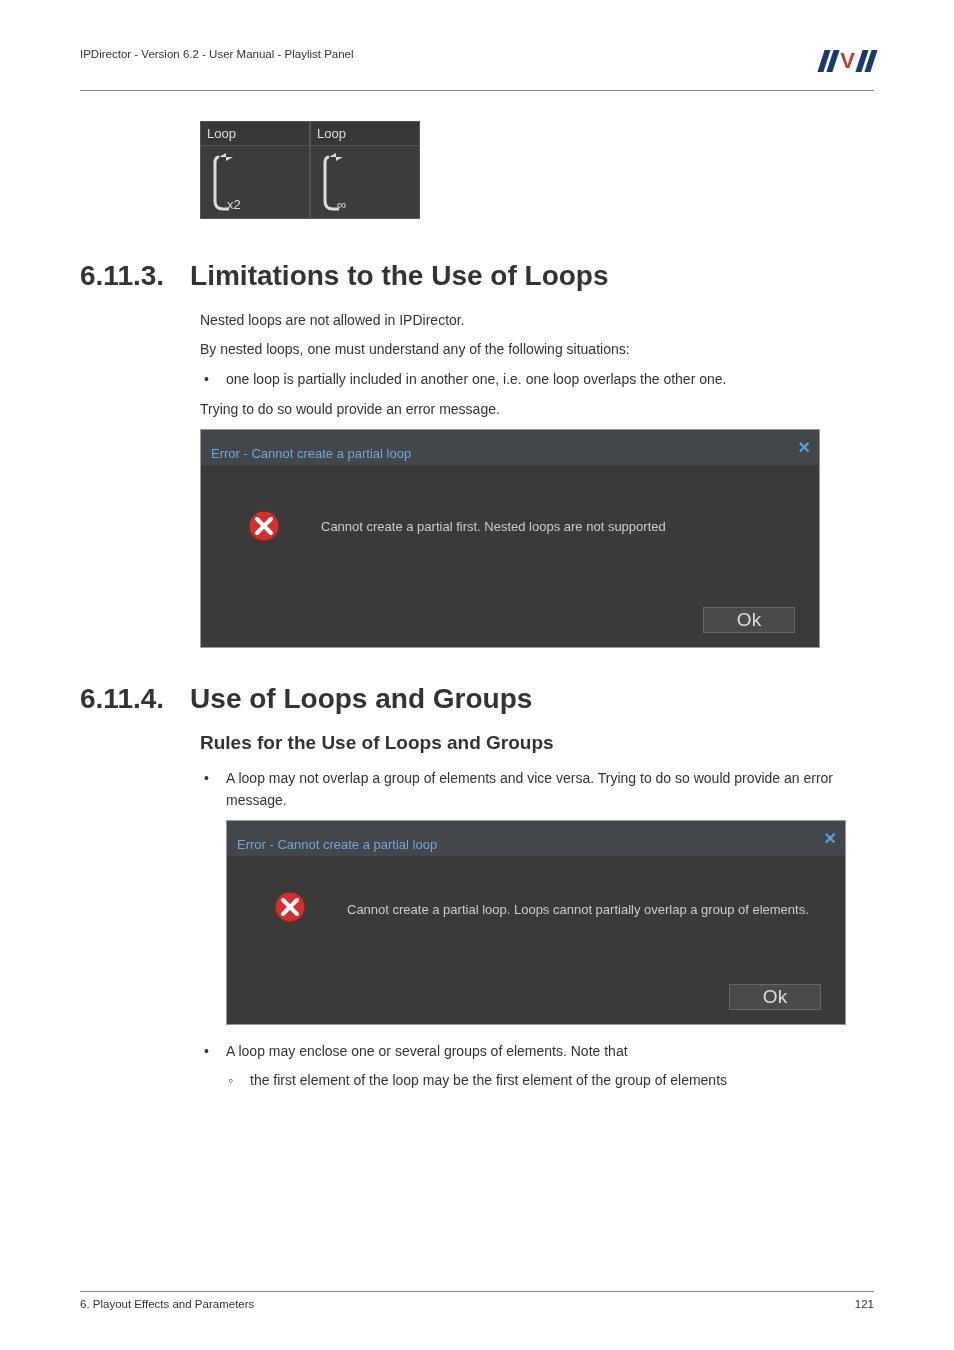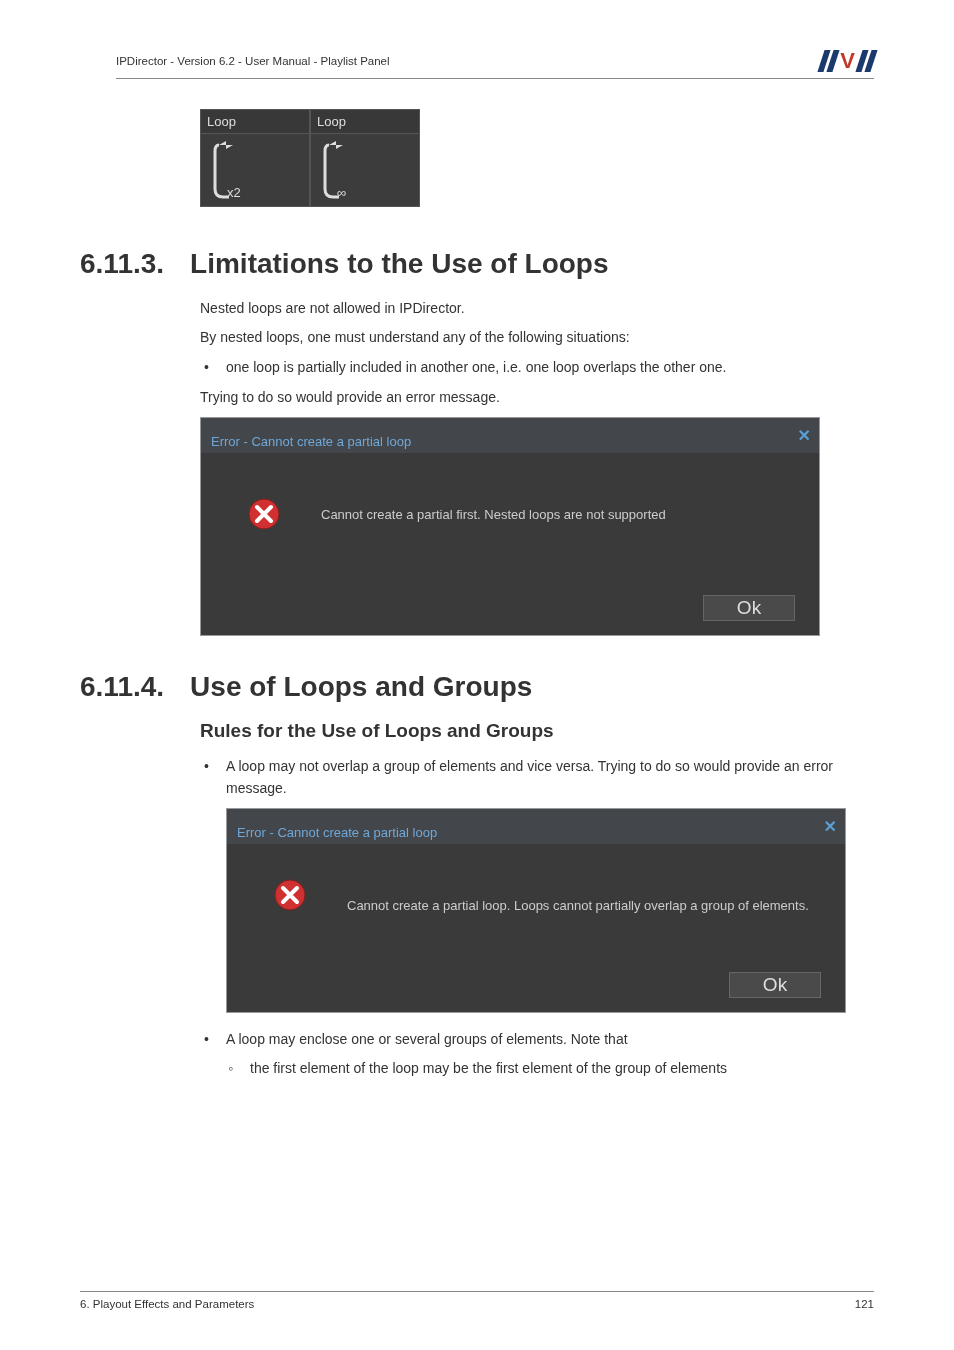--- a/index.html
+++ b/index.html
@@ -10,25 +10,24 @@
     background: #fff;
     color: #333;
     position: relative;
   }
   .page-content {
     padding: 48px 80px 0 80px;
   }
   .header-row {
     display: flex;
     justify-content: space-between;
-    align-items: center;
+    align-items: flex-start;
     border-bottom: 1px solid #888;
-    padding-bottom: 4px;
+    padding-bottom: 16px;
     margin-bottom: 30px;
-    margin-left: 36px;
   }
   .header-text {
     font-size: 11.5px;
     color: #333;
   }
   .logo {
     display: flex;
     gap: 3px;
     align-items: center;
   }
@@ -289,21 +288,21 @@
         <span class="error-title-text">Error - Cannot create a partial loop</span>
         <span class="error-close">✕</span>
       </div>
       <div class="error-body error-body-short">
         <div class="error-icon-wrap" style="top:34px;">
           <svg width="34" height="34">
             <circle cx="17" cy="17" r="15" fill="#d03030" stroke="#802020" stroke-width="1"></circle>
             <path d="M 10 10 L 24 24 M 24 10 L 10 24" stroke="#fff" stroke-width="4" stroke-linecap="round"></path>
           </svg>
         </div>
-        <div class="error-msg" style="top:52px;">Cannot create a partial loop. Loops cannot partially overlap a group of elements.</div>
+        <div class="error-msg" style="top:44px;">Cannot create a partial loop. Loops cannot partially overlap a group of elements.</div>
         <div class="error-ok">Ok</div>
       </div>
     </div>
 
     <ul class="bullets">
       <li>A loop may enclose one or several groups of elements. Note that</li>
     </ul>
     <ul class="sub-bullets">
       <li>the first element of the loop may be the first element of the group of elements</li>
     </ul>

